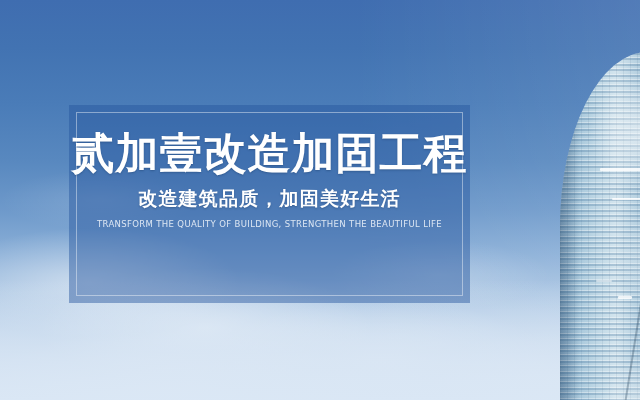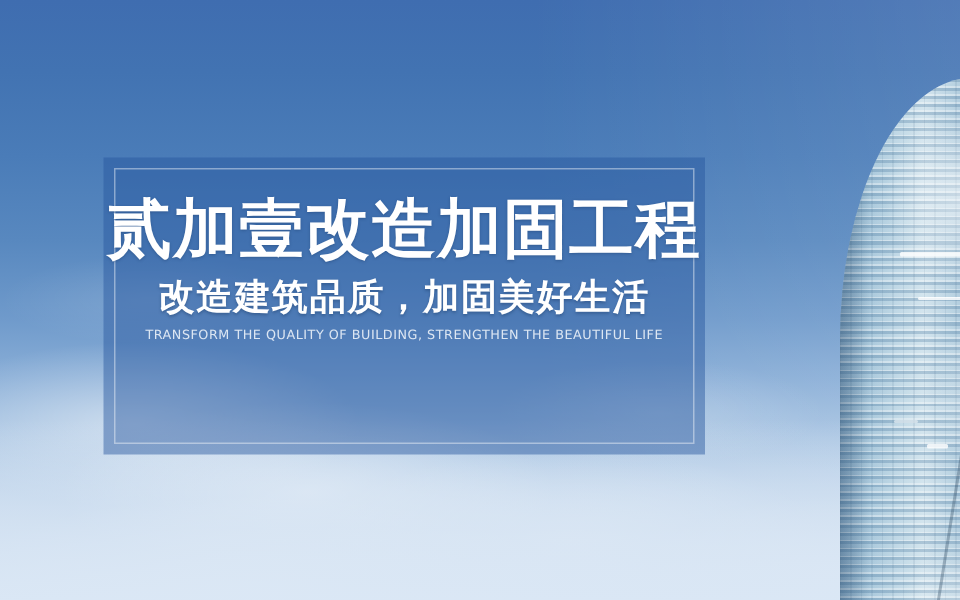--- a/index.html
+++ b/index.html
@@ -199,21 +199,21 @@
     line-height: 20px;
     font-weight: normal;
     letter-spacing: 5.5px;
     text-indent: 5.5px;
     white-space: nowrap;
   }
 
   .tagline {
     margin-top: 12px;
     color: #ffffff;
-    font-size: 24px;
+    font-size: 19px;
     line-height: 26px;
     font-weight: bold;
     letter-spacing: 1.2px;
     text-shadow: 0 1px 2px rgba(20,50,90,.35);
     white-space: nowrap;
   }
 
   .eng {
     margin-top: 7px;
     color: #e4ecf6;

